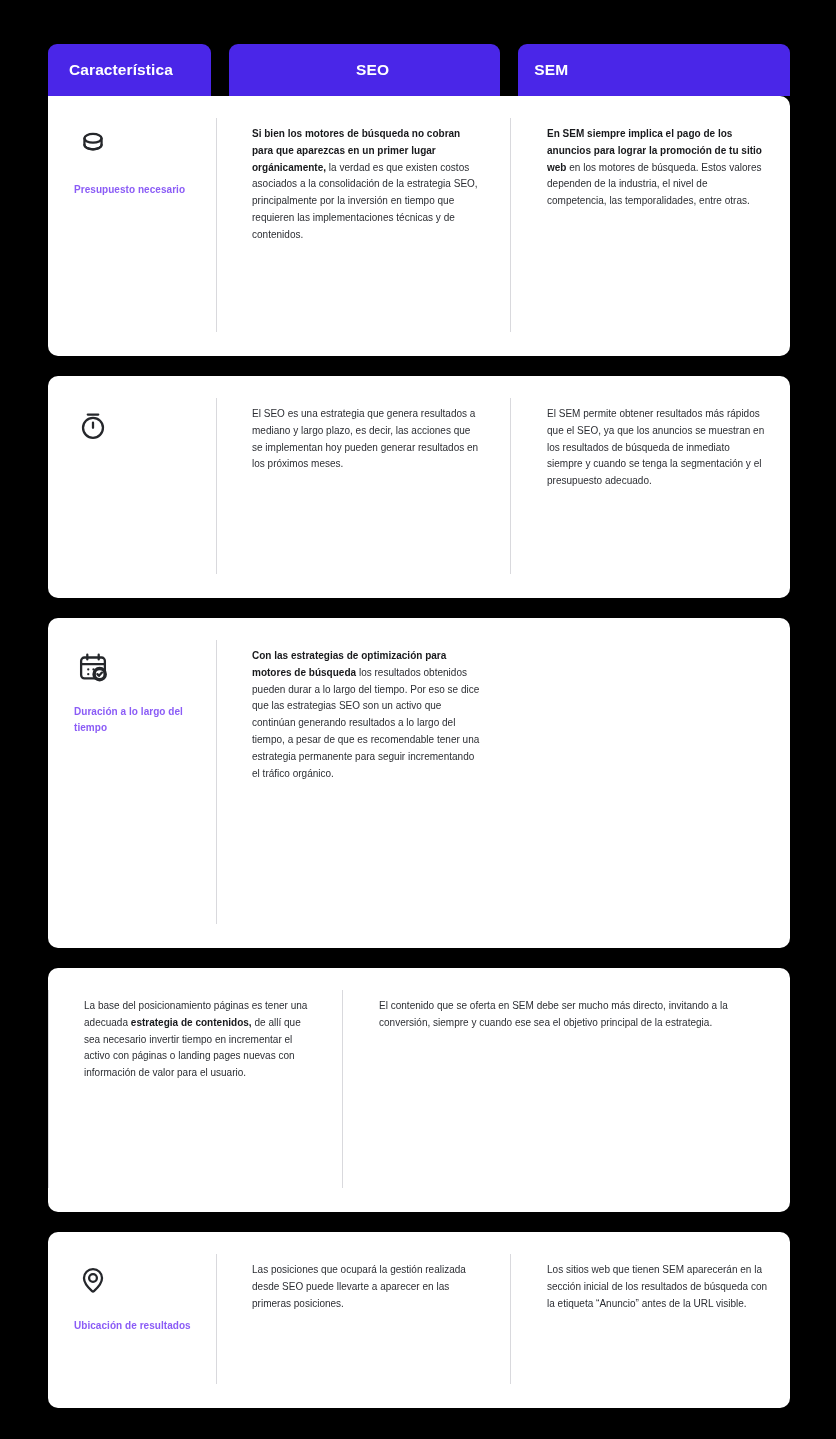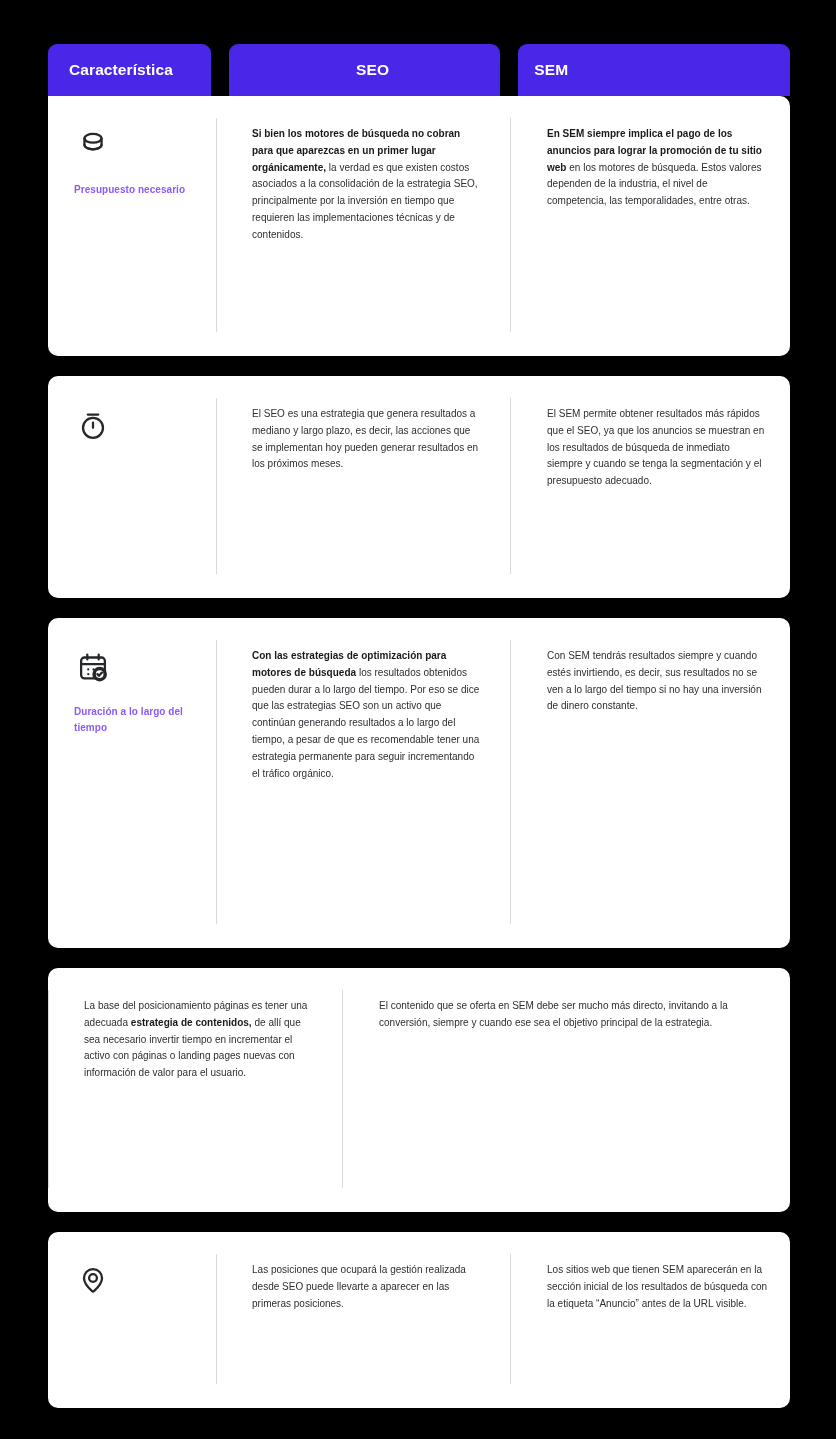--- a/index.html
+++ b/index.html
@@ -188,42 +188,40 @@
             <circle cx="27" cy="27.5" r="6.5" fill="#ffffff"></circle>
             <circle cx="27" cy="27.5" r="5.2"></circle>
             <path d="M24.6 27.5l1.7 1.8 3.1-3.4"></path>
           </svg>
         </span>
         <div class="feature-label">Duración a lo largo del tiempo</div>
       </div>
       <div class="cell cell-seo">
         <p class="cell-text"><b>Con las estrategias de optimización para motores de búsqueda</b><span> los resultados obtenidos pueden durar a lo largo del tiempo. Por eso se dice que las estrategias SEO son un activo que continúan generando resultados a lo largo del tiempo, a pesar de que es recomendable tener una estrategia permanente para seguir incrementando el tráfico orgánico.</span></p>
       </div>
-      <div class="cell cell-sem">
-        <p class="cell-text"><span>Con SEM tendrás resultados siempre y cuando estés invirtiendo, es decir, sus resultados no se ven a lo largo del tiempo si no hay una inversión de dinero constante.</span></p>
-      </div>
     </div>
 
     <div class="row-card r4">
       <div class="cell cell-seo">
         <p class="cell-text"><span>La base del posicionamiento páginas es tener una adecuada </span><b>estrategia de contenidos,</b><span> de allí que sea necesario invertir tiempo en incrementar el activo con páginas o landing pages nuevas con información de valor para el usuario.</span></p>
       </div>
       <div class="cell cell-sem">
         <p class="cell-text"><span>El contenido que se oferta en SEM debe ser mucho más directo, invitando a la conversión, siempre y cuando ese sea el objetivo principal de la estrategia.</span></p>
       </div>
     </div>
 
     <div class="row-card r5">
       <div class="cell cell-feature">
         <span class="feature-icon">
           <svg viewBox="0 0 40 40" fill="none" stroke="#25272b" stroke-width="2.4" stroke-linecap="round" stroke-linejoin="round">
             <path d="M20 7.5c-5.3 0-9.5 4.2-9.5 9.4 0 5.6 6.1 11.6 8.5 13.7a1.5 1.5 0 0 0 2 0c2.4-2.1 8.5-8.1 8.5-13.7 0-5.2-4.2-9.4-9.5-9.4z"></path>
             <circle cx="20" cy="16.8" r="4.1"></circle>
           </svg>
         </span>
+        <div class="feature-label">Ubicación de resultados</div>
       </div>
       <div class="cell cell-seo">
         <p class="cell-text"><span>Las posiciones que ocupará la gestión realizada desde SEO puede llevarte a aparecer en las primeras posiciones.</span></p>
       </div>
       <div class="cell cell-sem">
         <p class="cell-text"><span>Los sitios web que tienen SEM aparecerán en la sección inicial de los resultados de búsqueda con la etiqueta “Anuncio” antes de la URL visible.</span></p>
       </div>
     </div>
 
   </div>

